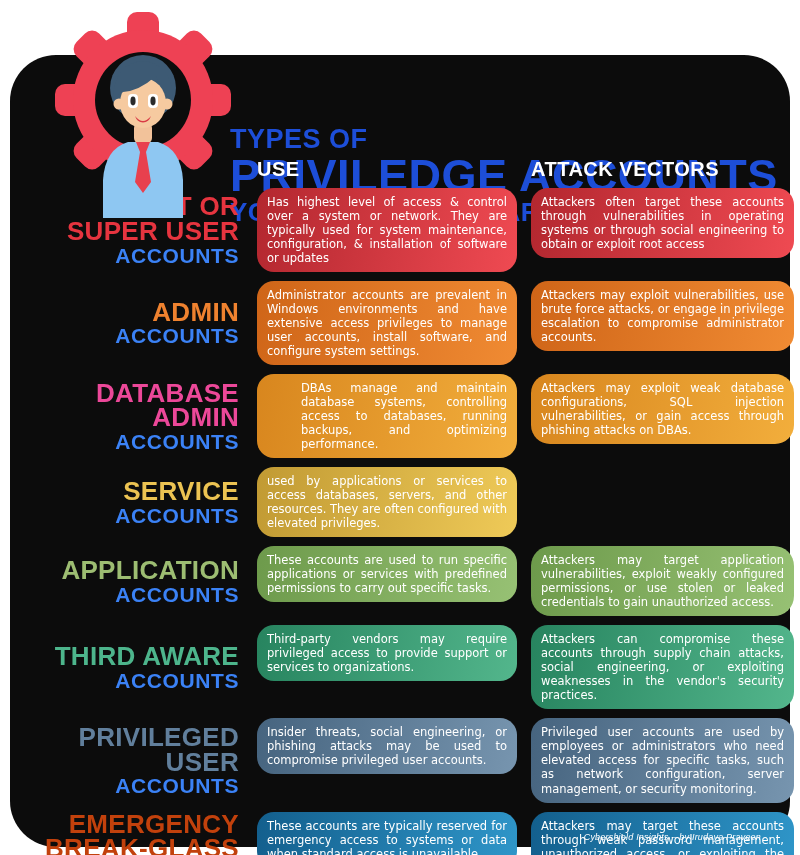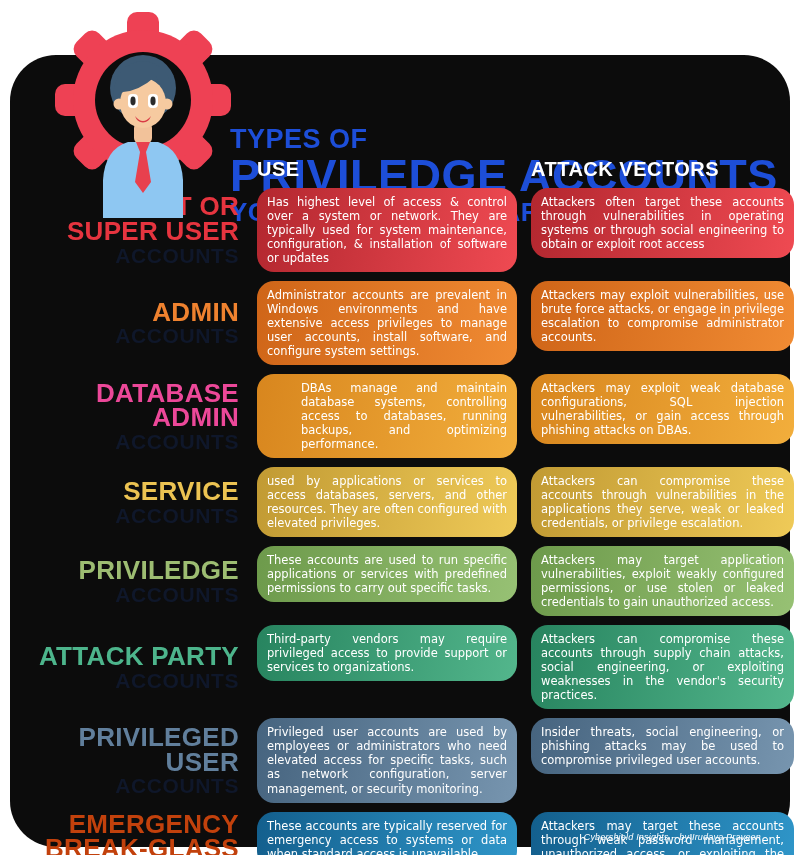--- a/index.html
+++ b/index.html
@@ -14,21 +14,21 @@
   .title-r{font-size:26px;font-weight:bold;letter-spacing:.5px;line-height:1.05;}
   .col-headers{position:absolute;top:158px;left:10px;right:10px;display:grid;
                grid-template-columns:215px 260px 263px;column-gap:14px;padding:0 15px 0 18px;z-index:2;}
   .col-h{color:#ffffff;font-size:20px;font-weight:bold;text-align:left;letter-spacing:.5px;}
   .rows{position:absolute;top:188px;left:10px;right:10px;z-index:2;padding:0 15px 0 18px;}
   .row{display:grid;grid-template-columns:215px 260px 263px;column-gap:14px;
        align-items:start;margin-bottom:9px;}
   .label{align-self:center;text-align:right;line-height:.95;padding-right:4px;}
   .label-name{font-size:26px;font-weight:bold;letter-spacing:.3px;}
   .label-name .nl{display:block;}
-  .label-accounts{color:#0f172a;font-size:21px;font-weight:bold;letter-spacing:.6px;margin-top:2px;}
+  .label-accounts{color:#3b82f6;font-size:21px;font-weight:bold;letter-spacing:.6px;margin-top:2px;}
   .info-box{border-radius:17px;padding:7px 10px;color:#ffffff;}
   .info-box p{margin:0;font-family:"DejaVu Sans",sans-serif;font-size:11.5px;
               line-height:1.22;text-align:justify;text-justify:inter-word;}
   .footer{position:absolute;bottom:13px;right:39px;z-index:2;color:#ffffff;
           font-size:9px;font-style:italic;font-weight:normal;letter-spacing:.2px;}
 </style>
 </head>
 <body>
 
 <div class="page">
@@ -114,85 +114,82 @@
       <div class="label">
         <div class="label-name" style="color: #ec4899;">
           <span class="nl">DATABASE</span>
           <span class="nl">ADMIN</span>
         </div>
         <div class="label-accounts">ACCOUNTS</div>
       </div>
       <div class="info-box" style="background: linear-gradient(100deg, rgb(216, 134, 30) 0%, rgb(242, 174, 60) 100%); padding-left: 44px;">
         <p>DBAs manage and maintain database systems, controlling access to databases, running backups, and optimizing performance.</p>
       </div>
-      <div class="info-box" style="background: linear-gradient(100deg, rgb(216, 134, 30) 0%, rgb(242, 174, 60) 100%);">
+      <div class="info-box" style="background: linear-gradient(100deg, rgb(216, 134, 30) 0%, rgb(242, 174, 60) 100%); border-radius: 19px;">
         <p>Attackers may exploit weak database configurations, SQL injection vulnerabilities, or gain access through phishing attacks on DBAs.</p>
       </div>
     </div>
 
     <div class="row">
       <div class="label">
         <div class="label-name" style="color: rgb(236, 195, 82);">
           <span class="nl">SERVICE</span>
           <span class="nl"></span>
         </div>
         <div class="label-accounts">ACCOUNTS</div>
       </div>
       <div class="info-box" style="background: linear-gradient(100deg, rgb(193, 154, 51) 0%, rgb(239, 202, 88) 100%);">
         <p>used by applications or services to access databases, servers, and other resources. They are often configured with elevated privileges.</p>
       </div>
-      <div class="info-box" style="background: linear-gradient(100deg, rgb(193, 154, 51) 0%, rgb(239, 202, 88) 100%);">
-        <p>Attackers can compromise these accounts through vulnerabilities in the applications they serve, weak or leaked credentials, or privilege escalation.</p>
-      </div>
     </div>
 
     <div class="row">
       <div class="label">
         <div class="label-name" style="color: rgb(157, 189, 114);">
-          <span class="nl">PRIVILEDGE</span>
+          <span class="nl">APPLICATION</span>
           <span class="nl"></span>
         </div>
         <div class="label-accounts">ACCOUNTS</div>
       </div>
       <div class="info-box" style="background: linear-gradient(100deg, rgb(109, 154, 75) 0%, rgb(151, 193, 116) 100%);">
         <p>These accounts are used to run specific applications or services with predefined permissions to carry out specific tasks.</p>
       </div>
-      <div class="info-box" style="background: linear-gradient(100deg, rgb(109, 154, 75) 0%, rgb(151, 193, 116) 100%);">
+      <div class="info-box" style="background: linear-gradient(100deg, rgb(109, 154, 75) 0%, rgb(151, 193, 116) 100%); border-radius: 20px;">
         <p>Attackers may target application vulnerabilities, exploit weakly configured permissions, or use stolen or leaked credentials to gain unauthorized access.</p>
       </div>
     </div>
 
     <div class="row">
       <div class="label">
         <div class="label-name" style="color: rgb(77, 181, 140);">
-          <span class="nl">ATTACK PARTY</span>
+          <span class="nl">THIRD AWARE</span>
         </div>
         <div class="label-accounts">ACCOUNTS</div>
       </div>
       <div class="info-box" style="background: linear-gradient(100deg, rgb(39, 132, 95) 0%, rgb(83, 182, 140) 100%);">
         <p>Third-party vendors may require privileged access to provide support or services to organizations.</p>
       </div>
       <div class="info-box" style="background: linear-gradient(100deg, rgb(39, 132, 95) 0%, rgb(83, 182, 140) 100%);">
         <p>Attackers can compromise these accounts through supply chain attacks, social engineering, or exploiting weaknesses in the vendor's security practices.</p>
       </div>
     </div>
 
     <div class="row">
       <div class="label">
         <div class="label-name" style="color: rgb(97, 127, 156);">
           <span class="nl">PRIVILEGED</span>
           <span class="nl">USER</span>
         </div>
         <div class="label-accounts">ACCOUNTS</div>
       </div>
       <div class="info-box" style="background: linear-gradient(100deg, rgb(70, 100, 127) 0%, rgb(119, 149, 175) 100%);">
+        <p>Insider threats, social engineering, or phishing attacks may be used to compromise privileged user accounts.</p>
+      </div>
+      <div class="info-box" style="background: linear-gradient(100deg, rgb(70, 100, 127) 0%, rgb(119, 149, 175) 100%);">
         <p>Privileged user accounts are used by employees or administrators who need elevated access for specific tasks, such as network configuration, server management, or security monitoring.</p>
-      </div>
-      <div class="info-box" style="background: linear-gradient(100deg, rgb(70, 100, 127) 0%, rgb(119, 149, 175) 100%);">
-        <p>Insider threats, social engineering, or phishing attacks may be used to compromise privileged user accounts.</p>
       </div>
     </div>
 
     <div class="row">
       <div class="label">
         <div class="label-name" style="color: #c2410c;">
           <span class="nl">EMERGENCY</span>
           <span class="nl">BREAK-GLASS</span>
         </div>
         <div class="label-accounts">ACCOUNTS</div>

